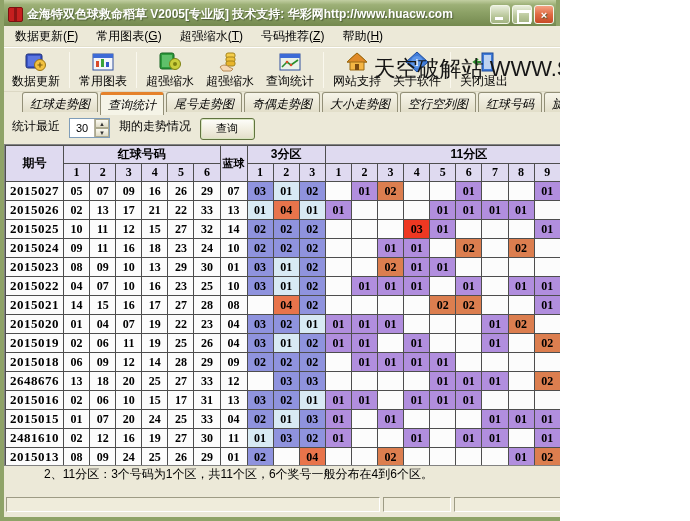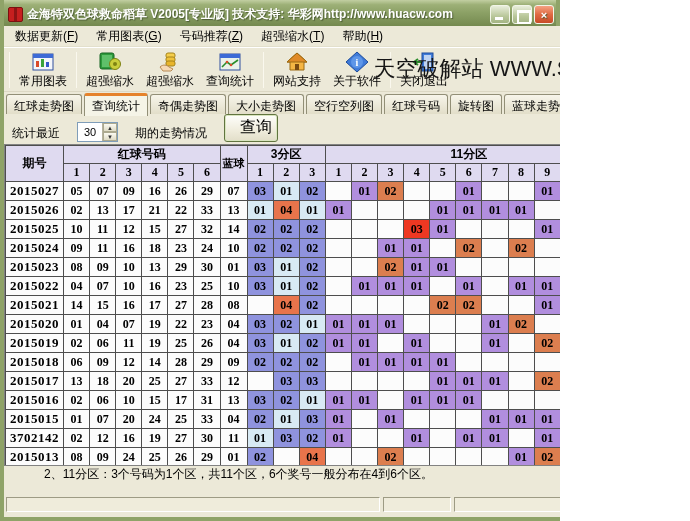--- a/index.html
+++ b/index.html
@@ -34,39 +34,39 @@
   .tool-btn { display:flex; flex-direction:column; align-items:center; justify-content:center; padding:1px 6px 2px 6px; min-width:56px; }
   .tool-icon { height:24px; display:flex; align-items:flex-end; }
   .tool-label { font-size:12px; white-space:nowrap; }
   .tool-sep { width:1px; height:36px; background:#C9C5AF; border-right:1px solid #FAF8EE; margin:0 3px; }
 
   
   .watermark { position:absolute; top:28px; right:2px; font-size:22px; color:#161616; z-index:30;
     font-family:"Liberation Sans", sans-serif; letter-spacing:0px; white-space:nowrap; }
 
   
-  .tabstrip { height:24px; display:flex; align-items:center; padding-left:2px; position:relative; }
+  .tabstrip { height:24px; display:flex; align-items:flex-start; padding-left:18px; position:relative;font-style:italic; }
   .tab { height:20px; padding:3px 7px 2px 7px; margin-right:2px; white-space:nowrap; font-size:12px;
     background:linear-gradient(180deg,#F7F5EA, #E2DEC9); border:1px solid #928F77; border-bottom:none;
     border-radius:3px 3px 0 0; position:relative; }
   .tab.active { background:#F5F4E7; height:23px; z-index:3; border-top:3px solid #E5822B; padding-top:2px; }
   .tab.truncated { width:26px; overflow:hidden; padding-right:0; }
   .tab-scrollers { position:absolute; right:3px; bottom:2px; display:flex; gap:1px; z-index:5; }
   .tab-scroll-btn { width:15px; height:18px; border:1px solid #928F77; border-radius:2px;
     background:linear-gradient(180deg,#FBFAF2,#E0DCC6); font-size:8px; color:#6b4022;
     display:flex; align-items:center; justify-content:center; }
 
   
-  .querybar { height:28px; display:flex; align-items:flex-end; padding:2px 8px; gap:17px; }
+  .querybar { height:28px; display:flex; align-items:flex-start; padding:2px 8px; gap:9px; }
   .spinbox { display:flex; align-items:stretch; height:20px; border:1px solid #7F9DB9; background:#fff; }
   .spin-value { width:24px; font-size:11px; display:flex; align-items:center; justify-content:center; }
   .spin-btns { width:15px; display:flex; flex-direction:column; border-left:1px solid #B5B2A0; }
   .spin-btn { flex:1; font-size:6px; line-height:1; display:flex; align-items:center; justify-content:center;
     background:linear-gradient(180deg,#FBFAF2,#DFDBC5); border:1px solid #ACA98F; color:#333; }
-  .query-btn { padding:2px 5px 3px 15px; font-size:16px; border:1px solid #61743F; border-radius:3px;
+  .query-btn { padding:2px 16px 3px 15px; font-size:11px; border:1px solid #61743F; border-radius:3px;
     background:linear-gradient(180deg,#FEFEFB,#EFECDC 60%, #E2DEC9); box-shadow: inset 0 0 0 1px #D9E5BF; }
 
   
   .table-panel { height:322px; background:#FBFBF9; border:1px solid #828282; position:relative; overflow:hidden; }
   table.grid { border-collapse:collapse; table-layout:fixed; width:608px;
     font-family:"Liberation Serif", "DejaVu Serif", serif; font-weight:bold; font-size:12px; }
   table.grid th, table.grid td { border:1px solid #4E4E4E; text-align:center; padding:0; overflow:hidden; white-space:nowrap; }
   table.grid th { background:#DFDAF0; height:18px; font-weight:bold; }
   table.grid th.cn { font-family:"Liberation Sans", sans-serif; font-size:12px; }
   table.grid th.blue-hdr { font-size:11px; padding:0 1px; }
@@ -102,26 +102,37 @@
       <div class="win-btn min"></div>
       <div class="win-btn max"></div>
       <div class="win-btn close">×</div>
     </div>
   </div>
 
   <div class="client">
     <div class="menubar">
         <div class="menu-item">数据更新(<u>F</u>)</div>
         <div class="menu-item">常用图表(<u>G</u>)</div>
+        <div class="menu-item">超强缩水(<u>T</u>)</div>
         <div class="menu-item">号码推荐(<u>Z</u>)</div>
-        <div class="menu-item">超强缩水(<u>T</u>)</div>
         <div class="menu-item">帮助(<u>H</u>)</div>
       </div>
 
     <div class="toolbar">
+        <div class="tool-btn">
+          <span class="tool-icon">
+            <svg width="24" height="22" viewBox="0 0 24 22">
+              <rect x="2" y="3" width="16" height="14" rx="2" fill="#3A55C8" stroke="#1E2F77"></rect>
+              <rect x="4" y="5" width="12" height="10" fill="#5C76E0"></rect>
+              <circle cx="16" cy="14" r="5.5" fill="#F2C13F" stroke="#9A7414"></circle>
+              <path d="M13.5 14h5M16 11.5v5" stroke="#7A5A0C" stroke-width="1.2"></path>
+            </svg>
+          </span>
+          <span class="tool-label">数据更新</span>
+        </div>
         <div class="tool-sep"></div>
         <div class="tool-btn">
           <span class="tool-icon">
             <svg width="24" height="22" viewBox="0 0 24 22">
               <rect x="2" y="3" width="20" height="16" fill="#F4F6FA" stroke="#31509E"></rect>
               <rect x="2" y="3" width="20" height="4" fill="#3D6BD6"></rect>
               <rect x="5" y="10" width="3" height="6" fill="#D94A2A"></rect>
               <rect x="10" y="8" width="3" height="8" fill="#3AA33A"></rect>
               <rect x="15" y="11" width="3" height="5" fill="#3558C8"></rect>
             </svg>
@@ -195,20 +206,21 @@
           </span>
           <span class="tool-label">关闭退出</span>
         </div>
       </div>
 
     <div class="watermark">天空破解站 WWW.SKYPJ.COM</div>
 
     <div class="tabstrip">
       <div class="tab">红球走势图</div>
         <div class="tab active">查询统计</div>
+        <div class="tab">尾号走势图</div>
         <div class="tab">奇偶走势图</div>
         <div class="tab">大小走势图</div>
         <div class="tab">空行空列图</div>
         <div class="tab">红球号码</div>
         <div class="tab">旋转图</div>
         <div class="tab">蓝球走势图</div>
         <div class="tab truncated">蓝</div>
         <div class="tab-scrollers">
         <div class="tab-scroll-btn">◄</div>
         <div class="tab-scroll-btn">►</div>
@@ -496,21 +508,21 @@
               <td style="background:#B18EDE">01</td>
               <td style="background:#B18EDE">01</td>
               <td style="background:#FCFCFC"></td>
               <td style="background:#FCFCFC"></td>
               <td style="background:#FCFCFC"></td>
               <td style="background:#FCFCFC"></td>
               <td style="background:#DC7E4F">02</td>
               <td style="background:#FCFCFC"></td>
             </tr>
             <tr>
-              <td class="period">2015017</td>
+              <td class="period">2648676</td>
               <td>13</td>
               <td>18</td>
               <td>20</td>
               <td>25</td>
               <td>27</td>
               <td>33</td>
               <td>12</td>
               <td style="background:#FCFCFC"></td>
               <td style="background:#8F93DE">03</td>
               <td style="background:#8F93DE">03</td>
@@ -568,21 +580,21 @@
               <td style="background:#FCFCFC"></td>
               <td style="background:#FCFCFC"></td>
               <td style="background:#FCFCFC"></td>
               <td style="background:#B18EDE">01</td>
               <td style="background:#B18EDE">01</td>
               <td style="background:#B18EDE">01</td>
               <td style="background:#FCFCFC"></td>
               <td style="background:#B18EDE">01</td>
             </tr>
             <tr>
-              <td class="period">3702142</td>
+              <td class="period">2481610</td>
               <td>02</td>
               <td>12</td>
               <td>16</td>
               <td>19</td>
               <td>27</td>
               <td>30</td>
               <td>11</td>
               <td style="background:#D8EAF4">01</td>
               <td style="background:#8F93DE">03</td>
               <td style="background:#8F93DE">02</td>

